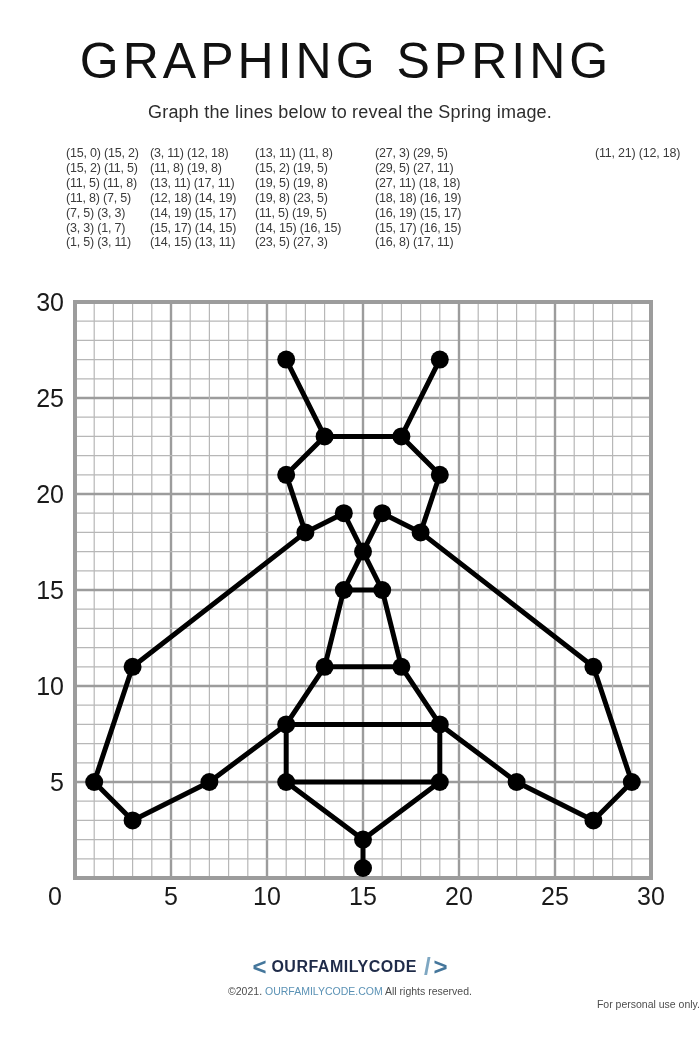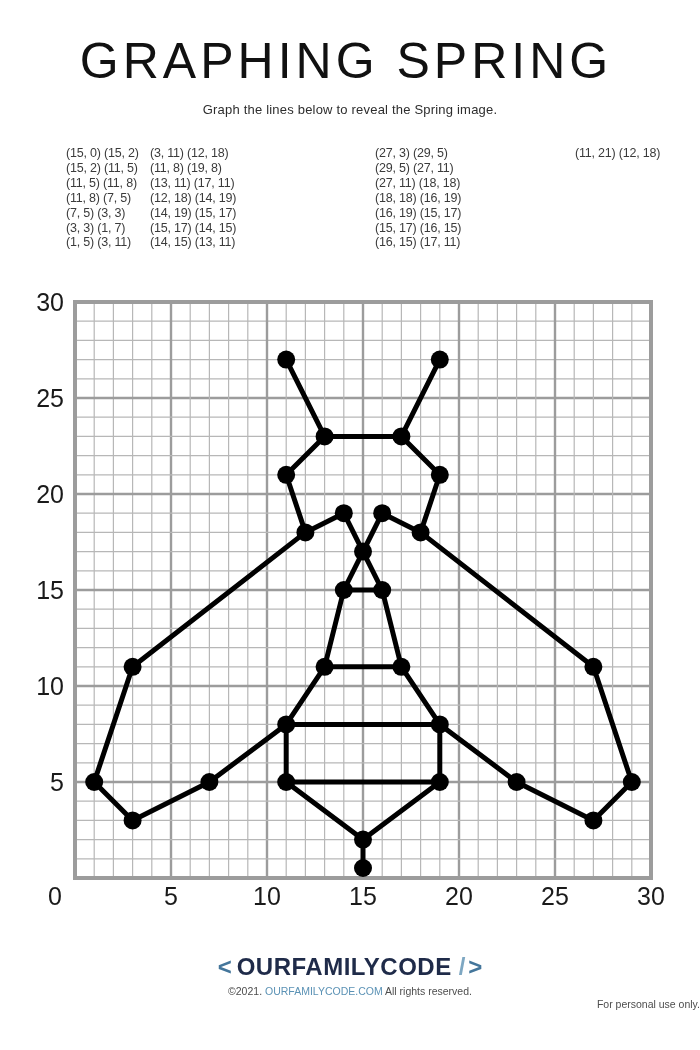--- a/index.html
+++ b/index.html
@@ -1,29 +1,29 @@
 <!DOCTYPE html>
 <html><head>
 <meta charset="utf-8">
 <style>
   html,body{margin:0;padding:0;background:#ffffff;}
   .page{position:relative;width:700px;height:1050px;background:#fff;overflow:hidden;
         font-family:"Liberation Sans",sans-serif;color:#1a1a1a;}
   .title{position:absolute;top:32px;left:0;width:692px;text-align:center;
          font-size:50px;font-weight:500;letter-spacing:4px;color:#111;}
   .subtitle{position:absolute;top:102px;left:0;width:700px;text-align:center;
-            font-size:13px;font-weight:500;color:#2d2d2d;letter-spacing:0.2px;}
+            font-size:18px;font-weight:500;color:#2d2d2d;letter-spacing:0.2px;}
   .coords{position:absolute;top:146px;left:0;width:700px;height:110px;padding-left:44px;}
   .coord-col{position:absolute;top:0;}
   .coord-pair{font-size:12.5px;line-height:14.9px;color:#3b3b3b;white-space:nowrap;letter-spacing:-0.2px;}
   .graph-wrap{position:absolute;left:20px;top:288px;width:660px;height:628px;}
   .footer{position:absolute;top:952px;left:0;width:700px;text-align:center;}
   .logo{display:flex;justify-content:center;align-items:center;gap:5px;height:30px;}
   .logo .lb{font-size:24px;font-weight:bold;color:#44769b;}
-  .logo .brand{font-size:24px;font-weight:bold;color:#1f2b49;letter-spacing:0.5px;}
+  .logo .brand{font-size:16px;font-weight:bold;color:#1f2b49;letter-spacing:0.5px;}
   .logo .sl{font-size:24px;font-weight:bold;color:#7ea7c2;margin-left:2px;}
   .logo .rb{font-size:24px;font-weight:bold;color:#44769b;margin-left:-2px;}
   .copyright{margin-top:3px;font-size:10.5px;color:#4d4d4d;}
   .copyright .site{color:#5b92b5;}
   .personal{margin-top:1px;font-size:10.5px;color:#4d4d4d;text-align:right;}
 </style>
 </head>
 <body>
 
 <div class="page">
@@ -42,30 +42,39 @@
       </div>
       <div class="coord-col" style="left: 150px;">
         <div class="coord-pair">(3, 11) (12, 18)</div>
         <div class="coord-pair">(11, 8) (19, 8)</div>
         <div class="coord-pair">(13, 11) (17, 11)</div>
         <div class="coord-pair">(12, 18) (14, 19)</div>
         <div class="coord-pair">(14, 19) (15, 17)</div>
         <div class="coord-pair">(15, 17) (14, 15)</div>
         <div class="coord-pair">(14, 15) (13, 11)</div>
       </div>
+      <div class="coord-col" style="left: 255px;">
+        <div class="coord-pair">(13, 11) (11, 8)</div>
+        <div class="coord-pair">(15, 2) (19, 5)</div>
+        <div class="coord-pair">(19, 5) (19, 8)</div>
+        <div class="coord-pair">(19, 8) (23, 5)</div>
+        <div class="coord-pair">(11, 5) (19, 5)</div>
+        <div class="coord-pair">(14, 15) (16, 15)</div>
+        <div class="coord-pair">(23, 5) (27, 3)</div>
+      </div>
       <div class="coord-col" style="left: 375px;">
         <div class="coord-pair">(27, 3) (29, 5)</div>
         <div class="coord-pair">(29, 5) (27, 11)</div>
         <div class="coord-pair">(27, 11) (18, 18)</div>
         <div class="coord-pair">(18, 18) (16, 19)</div>
         <div class="coord-pair">(16, 19) (15, 17)</div>
         <div class="coord-pair">(15, 17) (16, 15)</div>
-        <div class="coord-pair">(16, 15) (17, 11)</div>
-      </div>
-      <div class="coord-col" style="left: 575px;">
+        <div class="coord-pair">(16, 8) (17, 11)</div>
+      </div>
+      <div class="coord-col" style="left: 595px;">
         <div class="coord-pair">(11, 21) (12, 18)</div>
       </div>
     </div>
 
   <div class="graph-wrap">
     <svg id="grid-svg" width="660" height="628">
         <line x1="55" y1="14" x2="55" y2="590" stroke="#9c9c9c" stroke-width="2.4"></line>
         <line x1="55" y1="14" x2="631" y2="14" stroke="#9c9c9c" stroke-width="2.4"></line>
         <line x1="74.2" y1="14" x2="74.2" y2="590" stroke="#b7b7b7" stroke-width="1.2"></line>
         <line x1="55" y1="33.2" x2="631" y2="33.2" stroke="#b7b7b7" stroke-width="1.2"></line>

